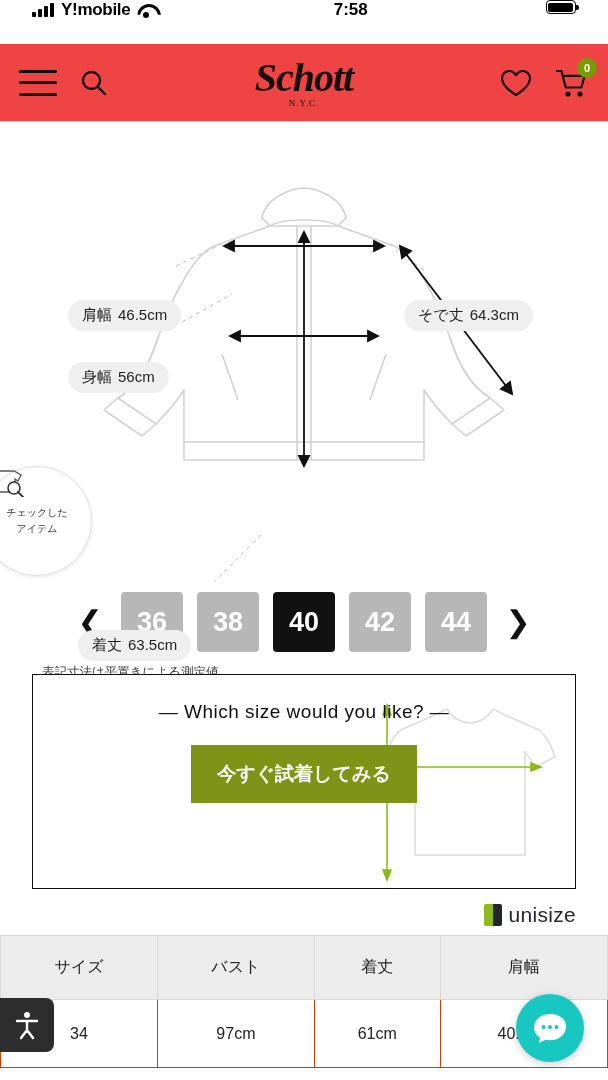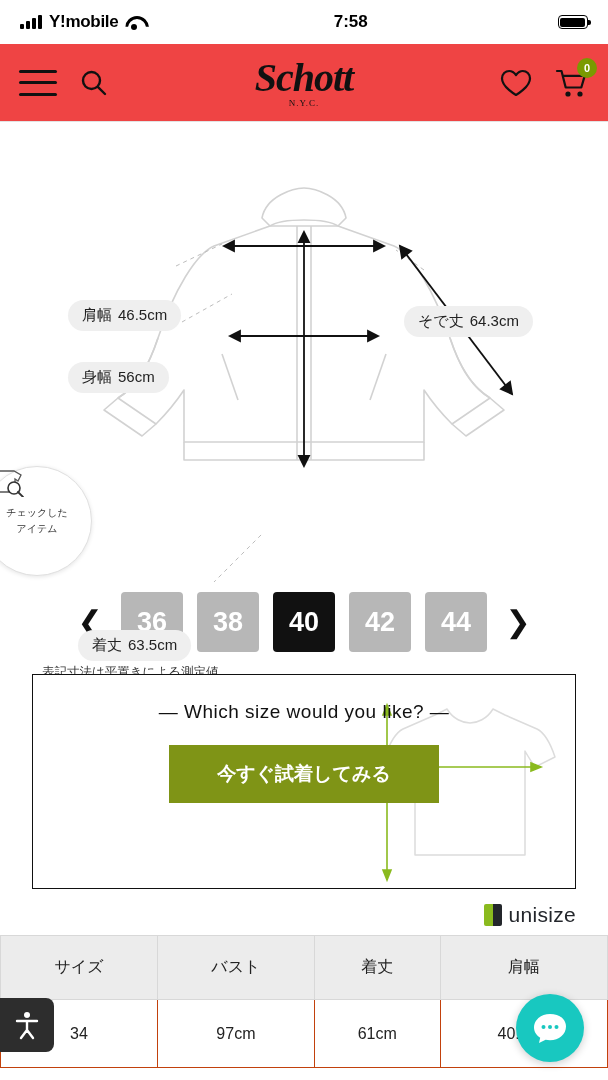--- a/index.html
+++ b/index.html
@@ -6,22 +6,22 @@
   html, body {
     width: 608px; height: 1080px;
     font-family: "Liberation Sans", sans-serif;
     background: #ffffff;
     overflow: hidden;
   }
   .phone { position: relative; width: 608px; height: 1080px; background:#fff; }
 
   
   .statusbar {
-    height: 44px; display:flex; align-items:center; justify-content:space-between;
-    padding: 0 20px; background:#fff;
+    height: 44px; display:flex; align-items:flex-start; justify-content:space-between;
+    padding: 0 32px; background:#fff;
   }
   .sb-left { display:flex; align-items:center; gap:7px; }
   .signal { display:flex; align-items:flex-end; gap:2px; height:14px; }
   .signal i { display:block; width:4px; background:#000; border-radius:1px; }
   .signal i:nth-child(1){height:5px}
   .signal i:nth-child(2){height:8px}
   .signal i:nth-child(3){height:11px}
   .signal i:nth-child(4){height:14px}
   .carrier { font-size:17px; font-weight:600; letter-spacing:-0.3px; color:#000; }
   .wifi { width:18px; height:14px; position:relative; }
@@ -66,21 +66,21 @@
   .diagram { position:relative; height:460px; background:#fff; }
   .diagram svg { position:absolute; left:0; top:0; }
   .tag {
     position:absolute; background:#efefef; border-radius:16px;
     padding:6px 14px; font-size:15px; color:#222; white-space:nowrap;
   }
   .tag b { font-weight:400; }
   .tag .val { margin-left:6px; }
   .t-kata  { left:68px;  top:178px; }
   .t-mi    { left:68px;  top:240px; }
-  .t-sode  { left:404px; top:184px; }
+  .t-sode  { left:404px; top:178px; }
   .t-kitake{ left:78px;  top:508px; }
 
   .checked-bubble{
     position:absolute; left:-18px; top:344px; width:110px; height:110px;
     border-radius:50%; background:#fff; border:1px solid #e0e0e0;
     box-shadow:0 1px 4px rgba(0,0,0,.1);
     display:flex; flex-direction:column; align-items:center; justify-content:center;
     gap:2px; text-align:center;
   }
   .checked-bubble .cb-t1{ font-size:10px; color:#333; }
@@ -103,21 +103,21 @@
 
   
   .promo{
     margin: 8px 32px 0; border:1px solid #111; height:215px; position:relative;
     overflow:hidden; background:#fff;
   }
   .promo-inner{ padding:26px 0 8px; text-align:center; position:relative; z-index:2;}
   .promo-l1{ font-size:19px; color:#111; letter-spacing:.5px; }
   .promo-l2{ font-size:25px; font-weight:700; color:#111; margin-top:12px; }
   .promo-btn{
-    margin:22px auto 0; width:270px; height:58px; background:#7f9416; color:#fff;
+    margin:22px auto 0; width:226px; height:58px; background:#7f9416; color:#fff;
     font-size:19px; font-weight:700; display:flex; align-items:center; justify-content:center;
     cursor:pointer;
   }
   .promo-shirt{ position:absolute; right:0; top:0; z-index:1; }
 
   
   .unisize{
     display:flex; align-items:center; justify-content:flex-end; gap:7px;
     padding: 14px 32px 8px;
   }

